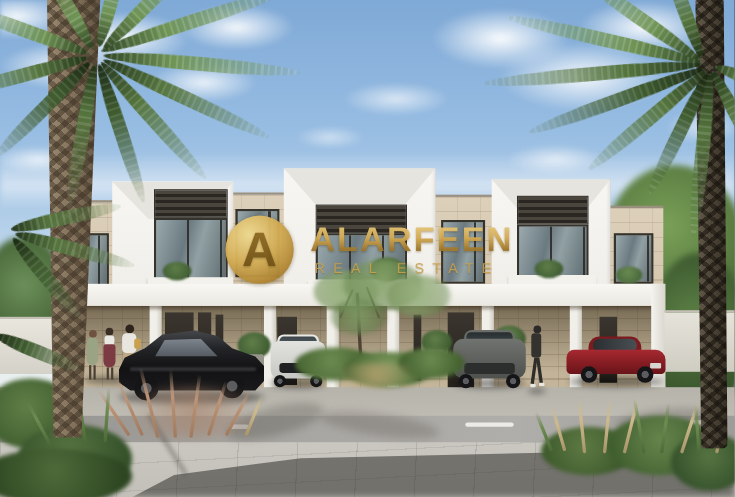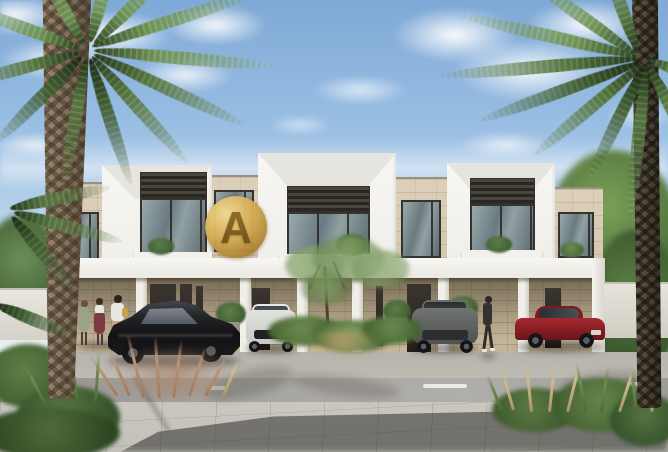--- a/index.html
+++ b/index.html
@@ -272,15 +272,17 @@
   <div class="frond fr1" style="left:94px;top:38px;width:124px;transform:rotate(-45deg);"></div>
   <div class="frond fr2" style="left:14px;top:206px;width:112px;transform:rotate(15deg);"></div>
   <div class="frond fr3" style="left:12px;top:210px;width:96px;transform:rotate(50deg);"></div>
   <div class="frond fr2" style="left:10px;top:202px;width:102px;transform:rotate(-12deg);"></div>
   <div class="frond fr3" style="left:-4px;top:298px;width:84px;transform:rotate(22deg);"></div>
 
   <div class="abs" style="left:178px;top:188px;width:320px;height:78px;opacity:.96;">
     <div class="abs" style="left:27px;top:8px;width:62px;height:62px;border-radius:50%;background:radial-gradient(circle at 35% 28%,#f2dc92,#d4ad55 45%,#a97f2e 80%,#8a6524);filter:drop-shadow(0 1px 2px rgba(60,40,0,.4));">
       <div class="abs goldtxt" style="left:0;top:6px;width:62px;height:52px;text-align:center;font-size:44px;font-weight:700;line-height:52px;background:linear-gradient(180deg,#9a7426,#6b4c12);-webkit-background-clip:text;background-clip:text;">A</div>
     </div>
+    <div class="abs goldtxt" style="left:104px;top:12px;font-size:31px;font-weight:700;letter-spacing:2px;white-space:nowrap;">ALARFEEN</div>
+    <div class="abs" style="left:108px;top:48px;font-size:13px;font-weight:400;letter-spacing:7.5px;color:#c9a24b;opacity:.92;white-space:nowrap;text-shadow:0 1px 1px rgba(80,55,10,.3);">REAL ESTATE</div>
   </div>
 
 </div>
 
 </body></html>

